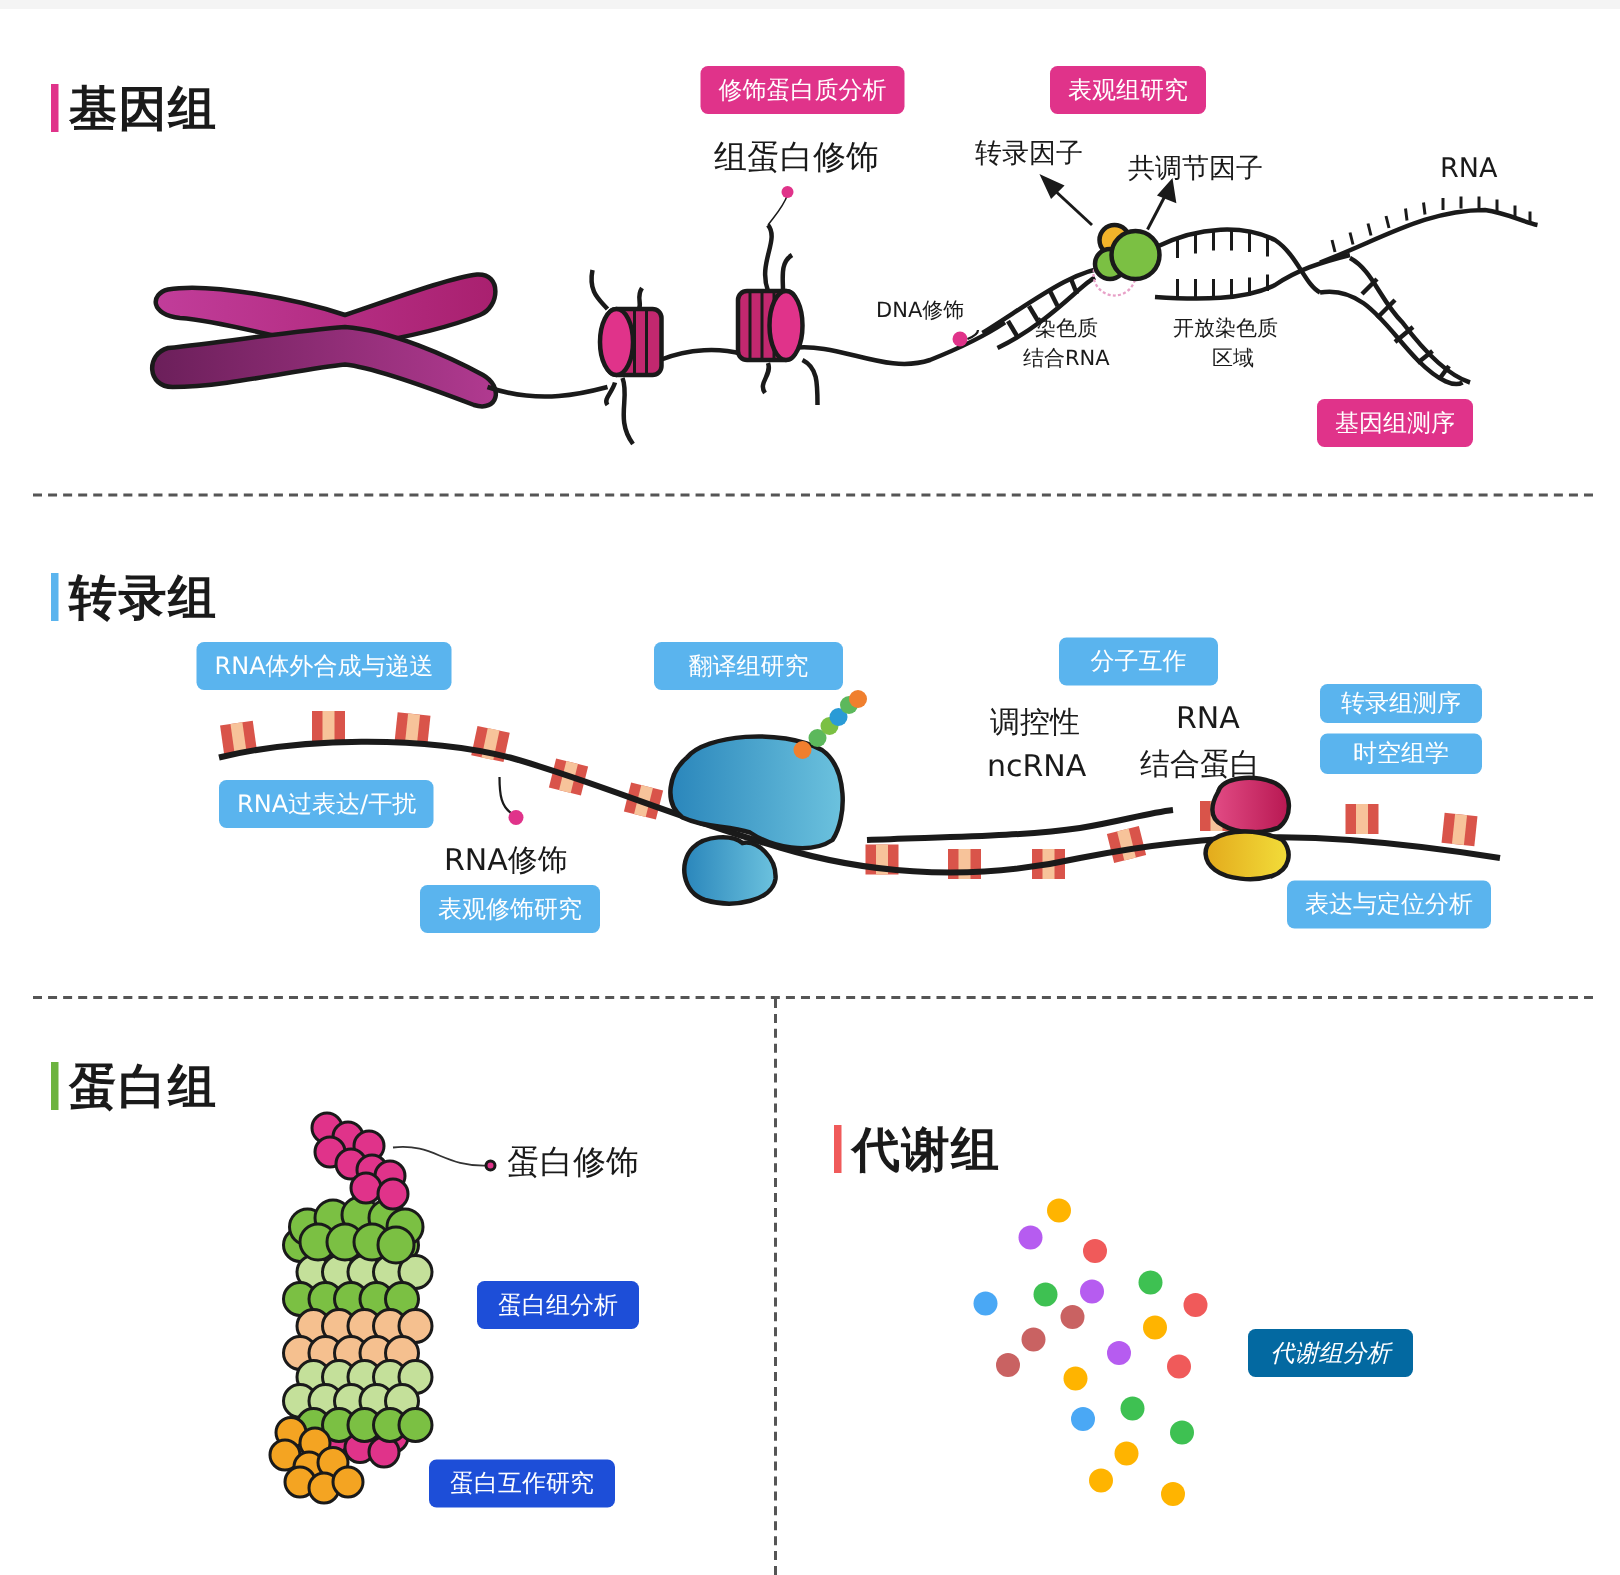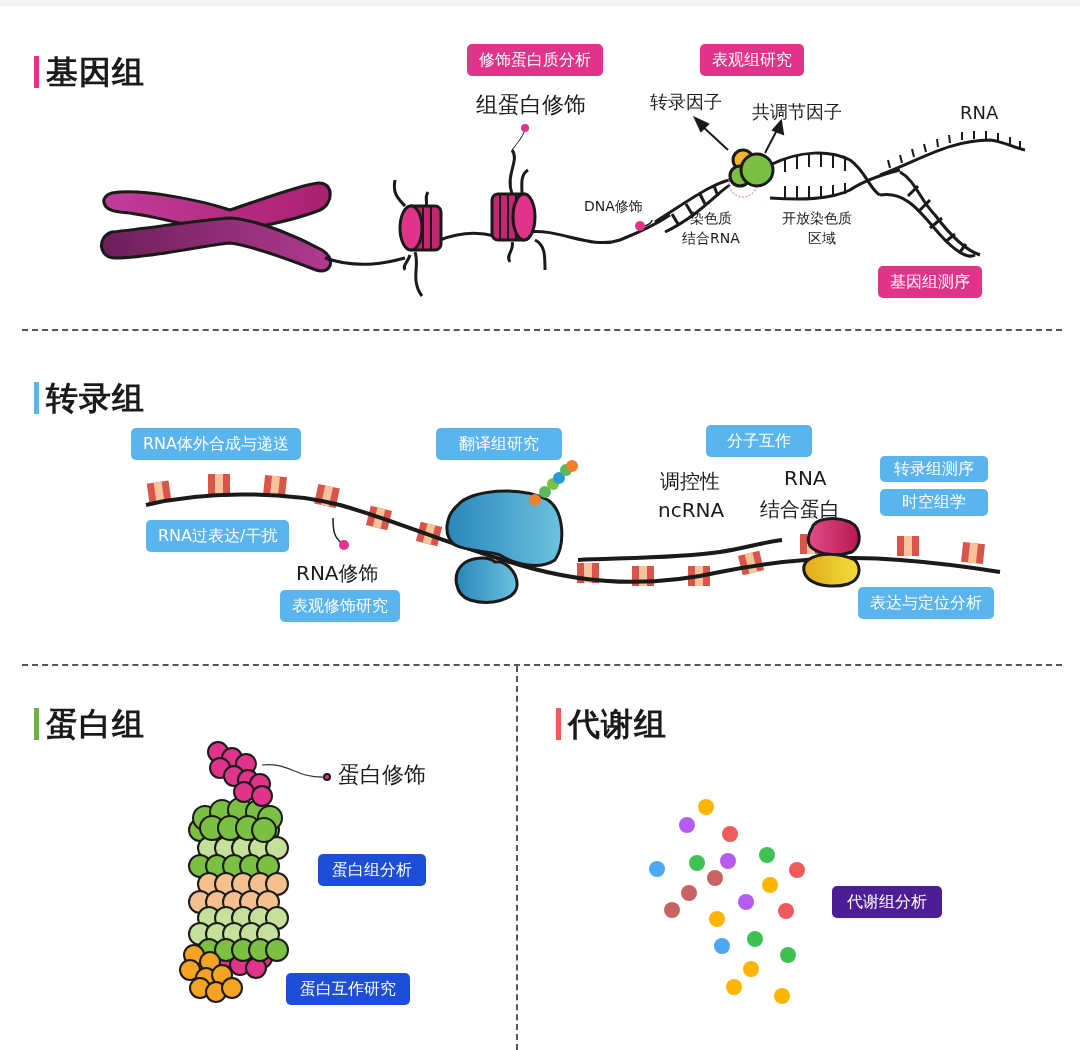--- a/index.html
+++ b/index.html
@@ -7,21 +7,21 @@
          font-family: "DejaVu Sans", "Liberation Sans", sans-serif; color: #1a1a1a; }
   .section-title { position: absolute; font-size: 32px; font-weight: bold; line-height: 40px;
                    padding-left: 12px; letter-spacing: 1px; }
   .section-title::before { content: ""; position: absolute; left: 0; top: 4px; width: 5px; height: 32px;
                            background: var(--accent); }
   .badge { position: absolute; color: #fff; font-size: 16px; line-height: 32px; height: 32px;
            padding: 0 12px; border-radius: 5px; white-space: nowrap; text-align: center; box-sizing: border-box; }
   .badge.pink { background: #e0338a; }
   .badge.blue { background: #5ab4ee; }
   .badge.green { background: #1d4ed8; }
-  .badge.red { background: #4c1d95; }
+  .badge.red { background: #0369a1; font-style: italic; }
   .lbl { position: absolute; white-space: nowrap; color: #1a1a1a; }
   .hdash { position: absolute; height: 0; border-top: 2px dashed #555; }
   .vdash { position: absolute; width: 0; border-left: 2px dashed #555; }
   svg { position: absolute; left: 0; top: 0; overflow: visible; }
   .topstrip { position: absolute; left: 0; top: 0; width: 1080px; height: 6px; background: #f4f4f4; }
 </style>
 </head>
 <body>
 
 <div class="topstrip"></div>
@@ -325,21 +325,21 @@
       <path d="M262,765 C290,762 295,778 325,777" fill="none" stroke="#333" stroke-width="1.2"></path>
       <circle cx="327" cy="777" r="3" fill="#e0338a" stroke="#1a1a1a" stroke-width="2"></circle>
     </svg>
 
   <div class="lbl" style="left:338px; top:760px; font-size:22px;">蛋白修饰</div>
   <div class="badge green" style="left:318px; top:854px; width:108px;">蛋白组分析</div>
   <div class="badge green" style="left:286px; top:973px; width:124px;">蛋白互作研究</div>
 </div>
 
 <div>
-  <div class="section-title" style="--accent:#f05a5a; left:556px; top:704px;">代谢组</div>
+  <div class="section-title" style="--accent:#f05a5a; left:556px; top:746px;">代谢组</div>
   <svg width="1080" height="1050" id="metab-svg">
       <circle cx="706" cy="807" r="8" fill="#ffb400"></circle>
       <circle cx="687" cy="825" r="8" fill="#b65cf0"></circle>
       <circle cx="730" cy="834" r="8" fill="#f05a5a"></circle>
       <circle cx="767" cy="855" r="8" fill="#3ec152"></circle>
       <circle cx="728" cy="861" r="8" fill="#b65cf0"></circle>
       <circle cx="697" cy="863" r="8" fill="#3ec152"></circle>
       <circle cx="657" cy="869" r="8" fill="#4aa8f5"></circle>
       <circle cx="797" cy="870" r="8" fill="#f05a5a"></circle>
       <circle cx="715" cy="878" r="8" fill="#c96262"></circle>

